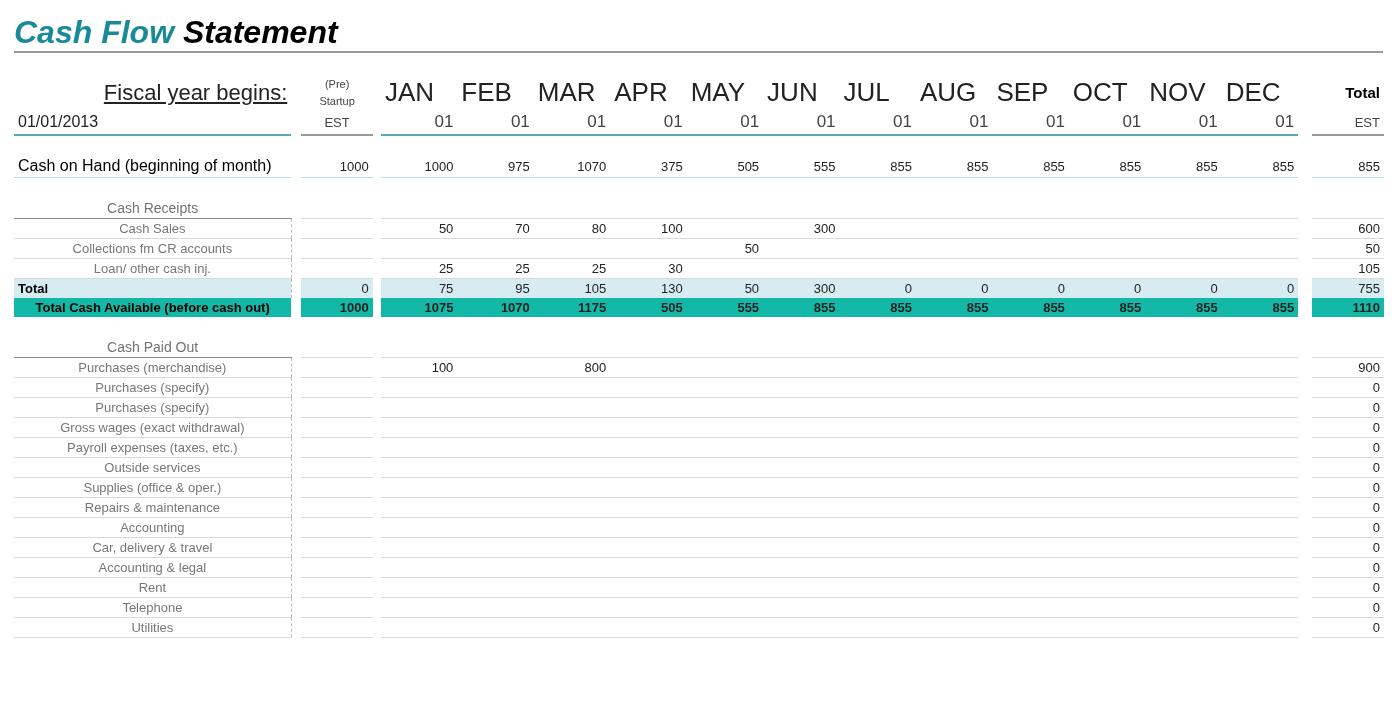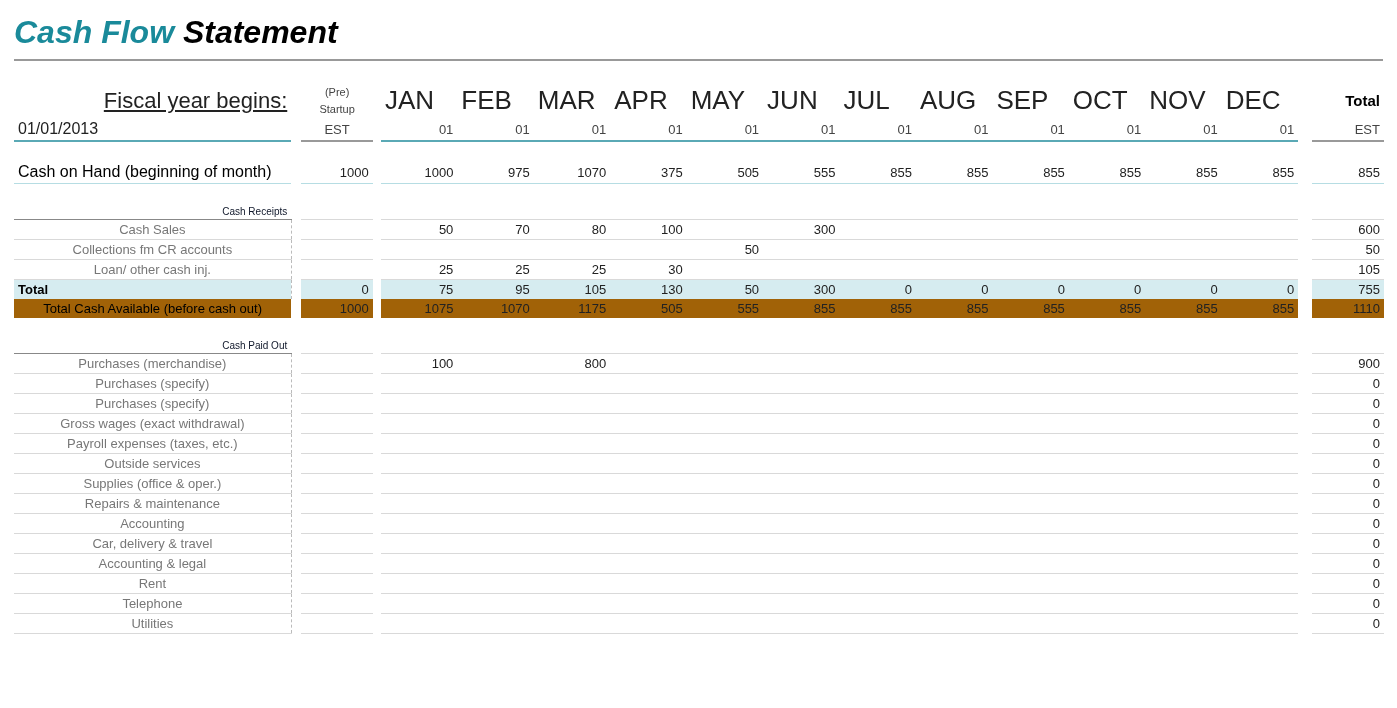--- a/index.html
+++ b/index.html
@@ -8,21 +8,21 @@
     font-size: 13px;
     color: #222;
     margin: 0;
     padding: 10px 14px;
     background: #fff;
     width: 1397px;
   }
   .title-row {
     font-family: Verdana, Geneva, sans-serif;
     font-size: 32px;
-    padding: 4px 0 8px 0;
+    padding: 4px 0 0 0;
     border-bottom: 2px solid #999;
     margin-bottom: 22px;
   }
   .title-1 { color: #1a8a9a; font-weight: bold; font-style: italic; }
   .title-2 { color: #000; font-weight: bold; font-style: italic; }
   table.grid { border-collapse: collapse; width: 1370px; table-layout: fixed; }
   table.grid td, table.grid th { padding: 2px 4px; }
   col.label { width: 272px; }
   col.gap1  { width: 10px; }
   col.pre   { width: 70px; }
@@ -30,41 +30,41 @@
   col.m     { width: 75px; }
   col.gap3  { width: 14px; }
   col.tot   { width: 70px; }
 
   .hdr-fy-label { font-size: 22px; font-weight: normal; text-align: right; text-decoration: underline; }
   .hdr-fy-date  { font-size: 16px; text-align: left; color:#222; border-bottom: 2px solid #5aa9b5; padding-bottom:3px;}
   .hdr-pre-top   { text-align: center; font-size: 11px; color:#444;margin-top:44px;}
   .hdr-pre-mid   { text-align: center; font-size: 11px; color:#444;}
   .hdr-pre-bot   { text-align: center; font-size: 13px; color:#444; border-bottom: 2px solid #999; padding-bottom:3px;}
   .hdr-month-top { font-size: 26px; font-weight: normal; text-align: left; color:#222;}
-  .hdr-month-bot { font-size: 13px; text-align: right; color:#444; border-bottom: 2px solid #5aa9b5; padding-bottom:3px;}
+  .hdr-month-bot { font-size: 17px; text-align: right; color:#444; border-bottom: 2px solid #5aa9b5; padding-bottom:3px;}
   .hdr-total-top { font-size: 15px; font-weight: bold; text-align: right; color:#000;}
   .hdr-total-bot { font-size: 13px; text-align: right; color:#444; border-bottom: 2px solid #999; padding-bottom:3px;}
 
   .spacer-row td { height: 10px; }
 
   .coh-label { font-size: 16px; color:#000; border-bottom: 1px solid #b6dde3; }
   .coh-num   { text-align: right; font-size: 13px; border-bottom: 1px solid #b6dde3; }
 
-  .section-head { font-size: 10px; color: #0f172a; border-bottom: 1px solid #888; text-align:right;}
+  .section-head { font-size: 14px; color: #737373; border-bottom: 1px solid #888; text-align:center;}
   .row-label   { font-size: 13px; color: #777; padding-left: 6px; text-align:center;}
   .row-label-b { font-size: 13px; color: #000; padding-left: 6px; text-align:left; font-weight:bold;}
 
   .num { text-align: right; }
   .cell-grid-top { border-top: 1px solid #d9d9d9; }
   .cell-grid-bottom { border-bottom: 1px solid #d9d9d9; }
   .lbl-bottom { border-bottom: 1px solid #d9d9d9; }
   .lbl-dashed { border-right: 1px dashed #bbb; }
 
   .bg-lightteal { background: #d6ecf0; }
-  .bg-teal      { background: #a16207; }
+  .bg-teal      { background: #14b8a6; font-weight: bold; }
 
   .no-border { border: none !important; }
 </style>
 </head>
 <body>
 
 <div class="title-row">
   <span class="title-1">Cash Flow</span>
   <span class="title-2">Statement</span>
 </div>

